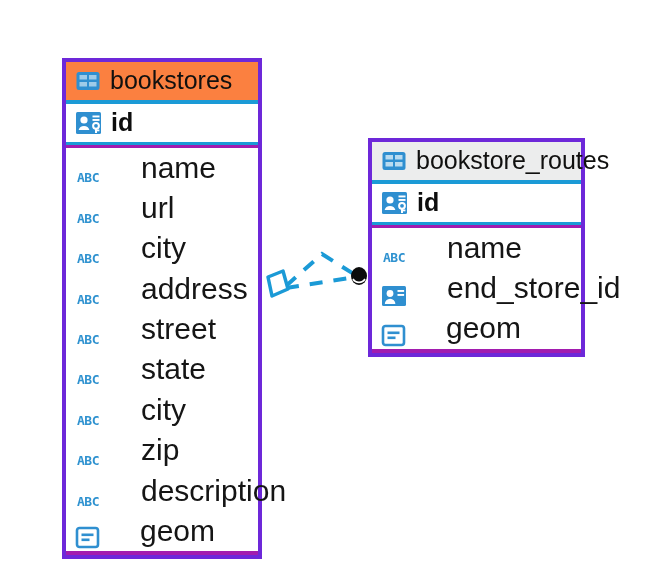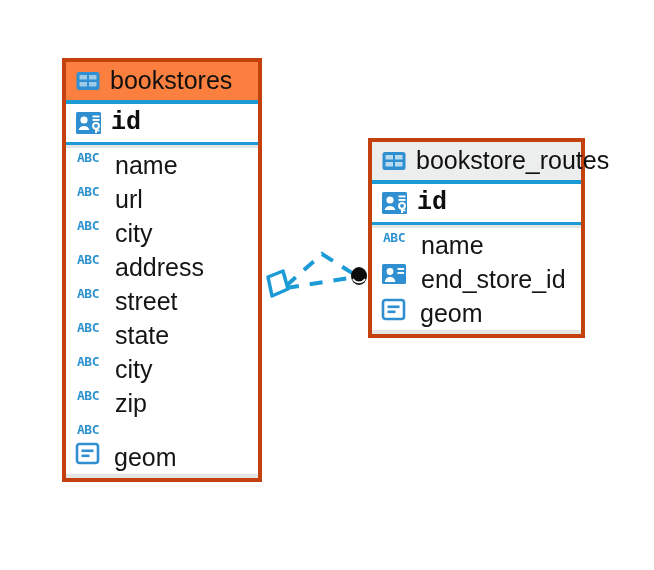--- a/index.html
+++ b/index.html
@@ -13,22 +13,22 @@
     height: 570px;
     background: #ffffff;
     overflow: hidden;
     font-family: "Liberation Sans", sans-serif;
   }
 
   
   .entity {
     position: absolute;
     box-sizing: border-box;
-    border: 4px solid #c2410c;
-    background: #e5e5e5;
+    border: 4px solid #6d28d9;
+    background: #a21caf;
   }
   .entity-header {
     display: flex;
     align-items: center;
     box-sizing: border-box;
     padding: 5px 8px 5px 9px;
     border-bottom: 4px solid #1b9ad6;
   }
   .entity-header.accent { background: #fb8040; }
   .entity-header.plain  { background: #eceded; }
@@ -48,36 +48,36 @@
     border-bottom: 3px solid #1b9ad6;
     background: #ffffff;
   }
   .pk-label {
     font-size: 25px;
     font-weight: bold;
     color: #0d0d0d;
     margin-left: 8px;
     line-height: 1.1;
     white-space: nowrap;
-    font-family: Liberation Mono, monospace;
   }
 
   .field-list {
     padding: 3px 0 4px 0;
   }
   .field-row {
     display: flex;
-    align-items: flex-start;
+    align-items: flex-end;
     padding: 1px 8px 1px 9px;
     background: #ffffff;
+    gap: 32px;
   }
   .field-label {
-    font-size: 25px;
+    font-size: 30px;
     color: #151515;
-    margin-left: 14px;
+    margin-left: 8px;
     line-height: 1.28;
     white-space: nowrap;
   }
 
   
   .icon {
     flex: 0 0 auto;
     display: inline-flex;
     align-items: center;
     justify-content: center;
@@ -214,20 +214,21 @@
         <span class="icon icon-abc">
           <span class="abc-text">ABC</span>
         </span>
         <span class="field-label">zip</span>
       </div>
 
       <div class="field-row">
         <span class="icon icon-abc">
           <span class="abc-text">ABC</span>
         </span>
+        <span class="field-label">description</span>
       </div>
 
       <div class="field-row">
         <span class="icon icon-geom">
           <svg width="25" height="25" viewBox="0 0 25 25">
             <rect x="2" y="3" width="21" height="19" rx="2.5" fill="#ffffff" stroke="#2f8fd0" stroke-width="2.6"></rect>
             <rect x="6.5" y="8.5" width="12" height="2.6" fill="#2f8fd0"></rect>
             <rect x="6.5" y="13.5" width="8" height="2.6" fill="#2f8fd0"></rect>
           </svg>
         </span>

